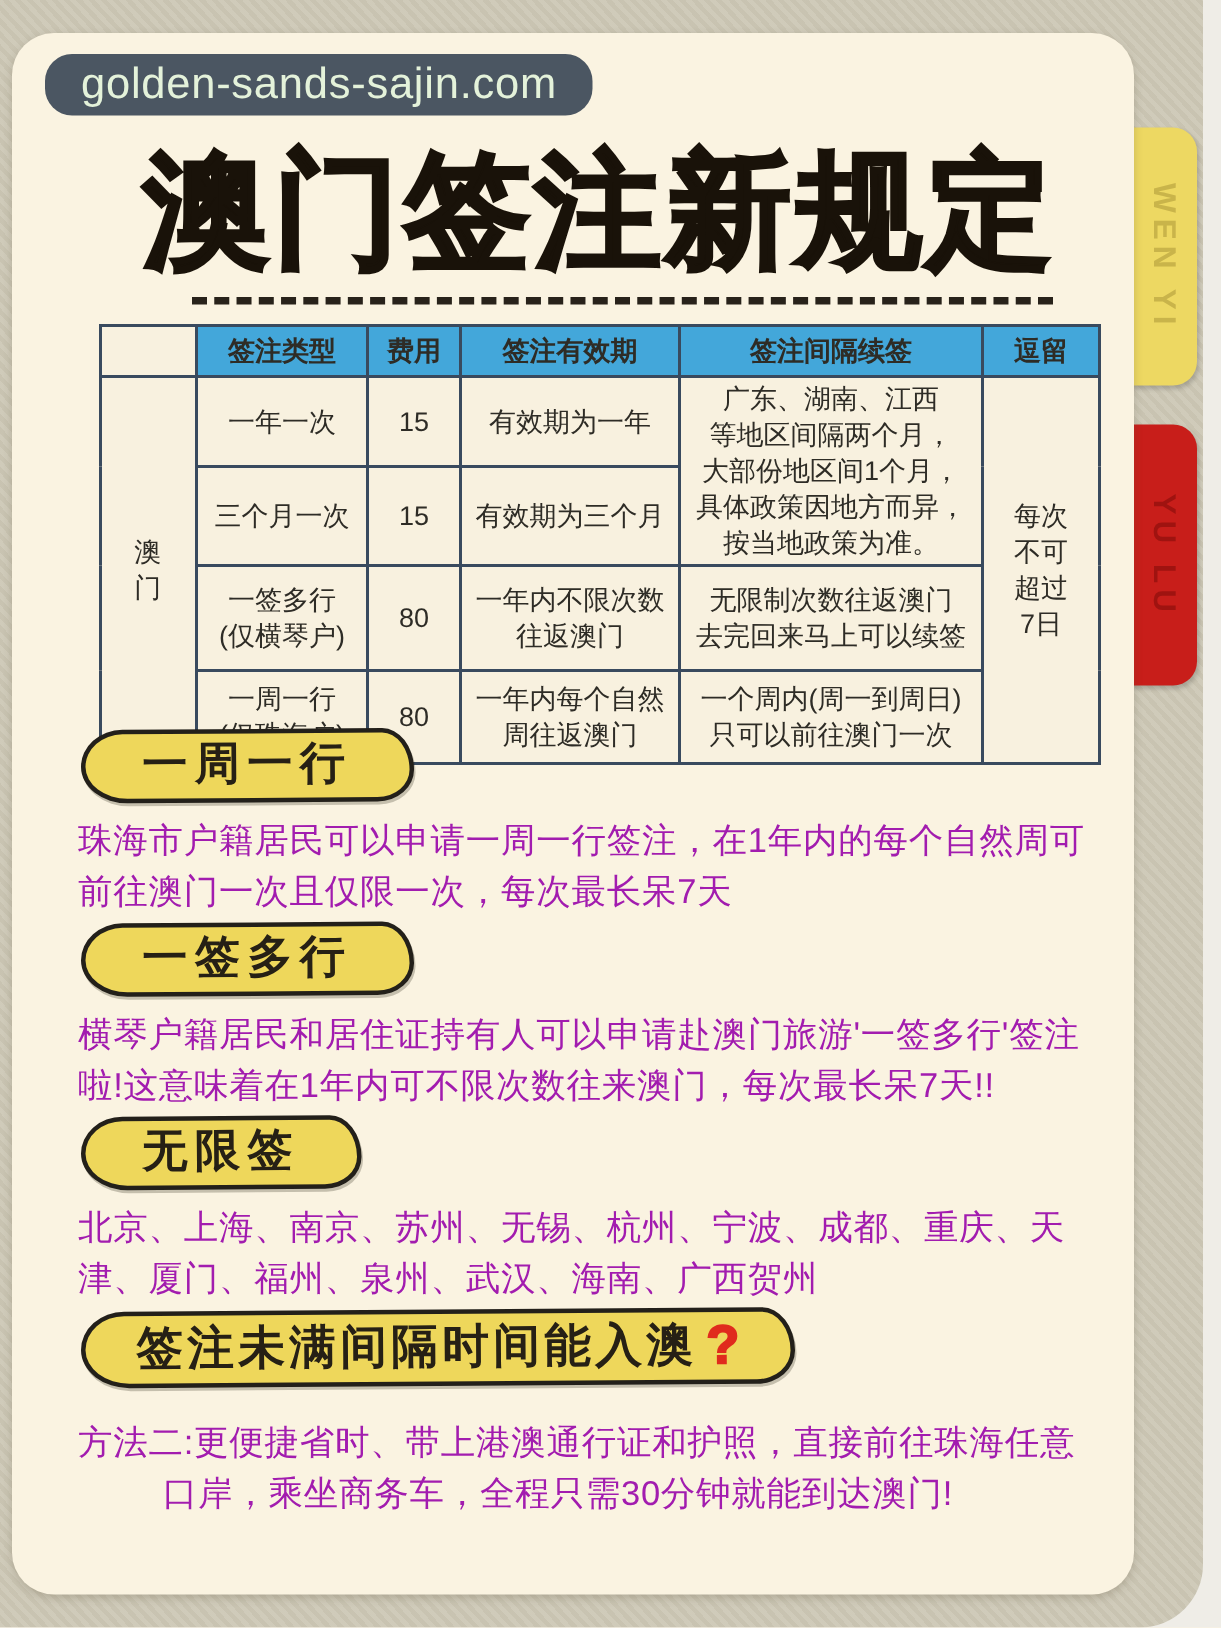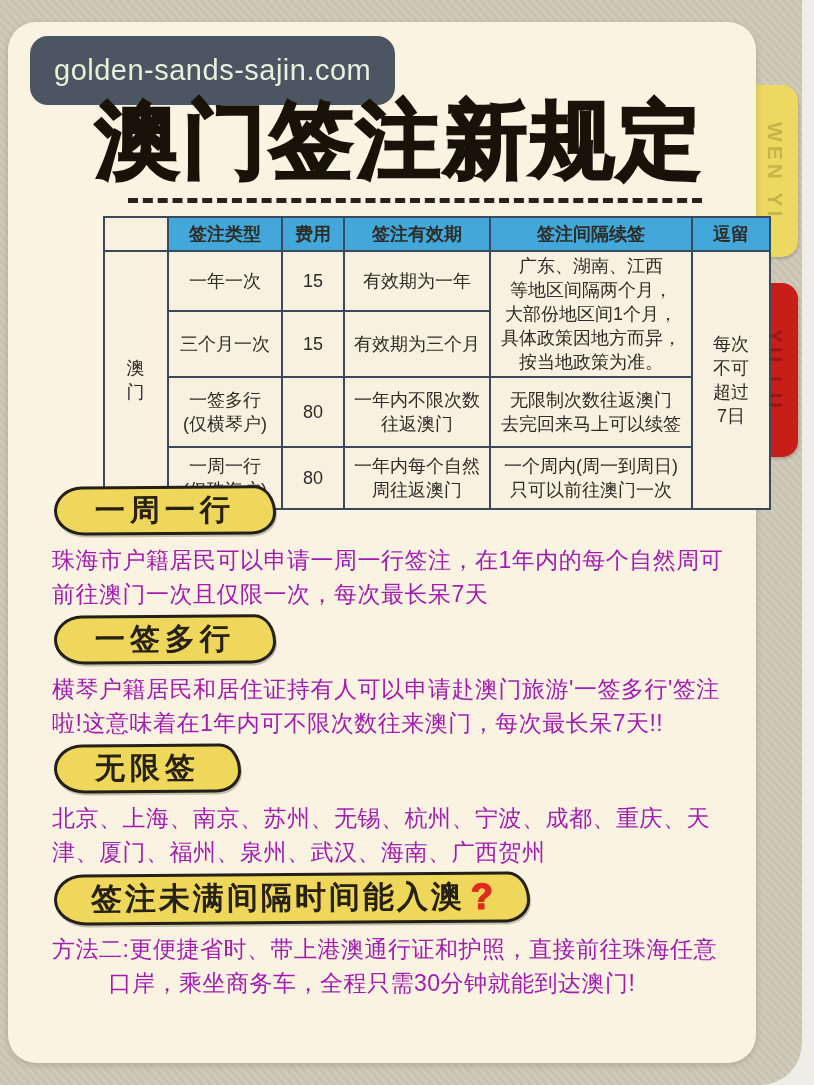--- a/index.html
+++ b/index.html
@@ -41,21 +41,21 @@
     position:absolute;left:8px;top:22px;width:748px;height:1041px;
     background:#faf3e1;border-radius:28px;z-index:2;
     box-shadow:0 2px 6px rgba(90,80,55,.25);
   }
 
   
   .badge{
     position:absolute;left:22px;top:14px;
     background:#4b5662;color:#e4f2da;
     font-size:29px;letter-spacing:.5px;
-    padding:18px 24px;border-radius:18px;
+    padding:4px 24px;border-radius:18px;
   }
 
   
   .title{
     position:absolute;left:18px;top:62px;width:748px;
     text-align:center;
     font-size:84px;font-weight:bold;color:#191209;
     letter-spacing:3px;
     -webkit-text-stroke:2.5px #191209;
     white-space:nowrap;
@@ -63,21 +63,20 @@
   .title-divider{
     position:absolute;left:120px;top:176px;width:574px;height:0;
     border-top:5px dashed #28221a;
   }
 
   
   table.visa{
     position:absolute;left:58px;top:194px;
     border-collapse:collapse;table-layout:fixed;width:666px;
     background:#f8f1df;
-    margin-left:37px;
   }
   table.visa td{
     border:2px solid #394a5e;
     font-size:18px;color:#2e2c26;
     text-align:center;vertical-align:middle;
     padding:2px 4px;line-height:24px;
     white-space:pre-line;
   }
   td.hd{background:#43a7da;color:#15304a;font-weight:bold;font-size:19px;height:28px;line-height:22px;}
   td.corner{background:#f8f1df;}
@@ -112,21 +111,21 @@
     letter-spacing:0;margin-left:6px;vertical-align:-2px;
     -webkit-text-stroke:1.5px #e02b1d;
   }
   .para{margin:0 0 4px 0;}
   .para.gap{margin-bottom:10px;}
   .bodyline{
     font-size:23px;color:#a21caf;line-height:34px;
     letter-spacing:.5px;white-space:nowrap;
   }
   .bodyline.centered{text-align:center;width:640px;}
-  .m2{}
+  .m2{margin-top:12px;}
 </style>
 </head>
 <body>
 
 <div class="canvas">
   <div class="paper-bg"></div>
 
   <div class="side-tab tab-yellow">
     <span>WEN YI</span>
   </div>

